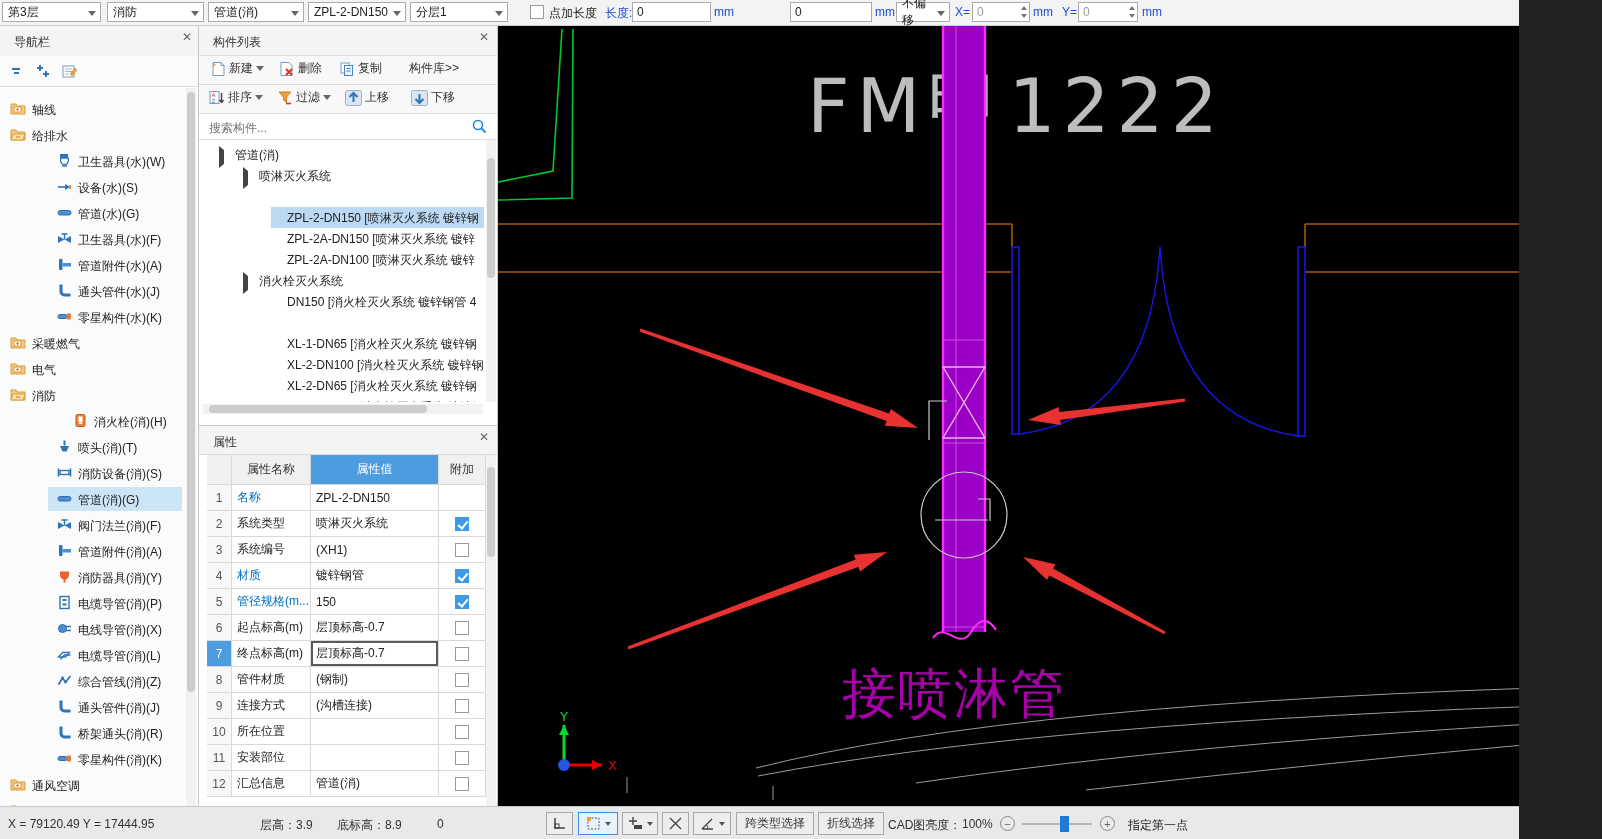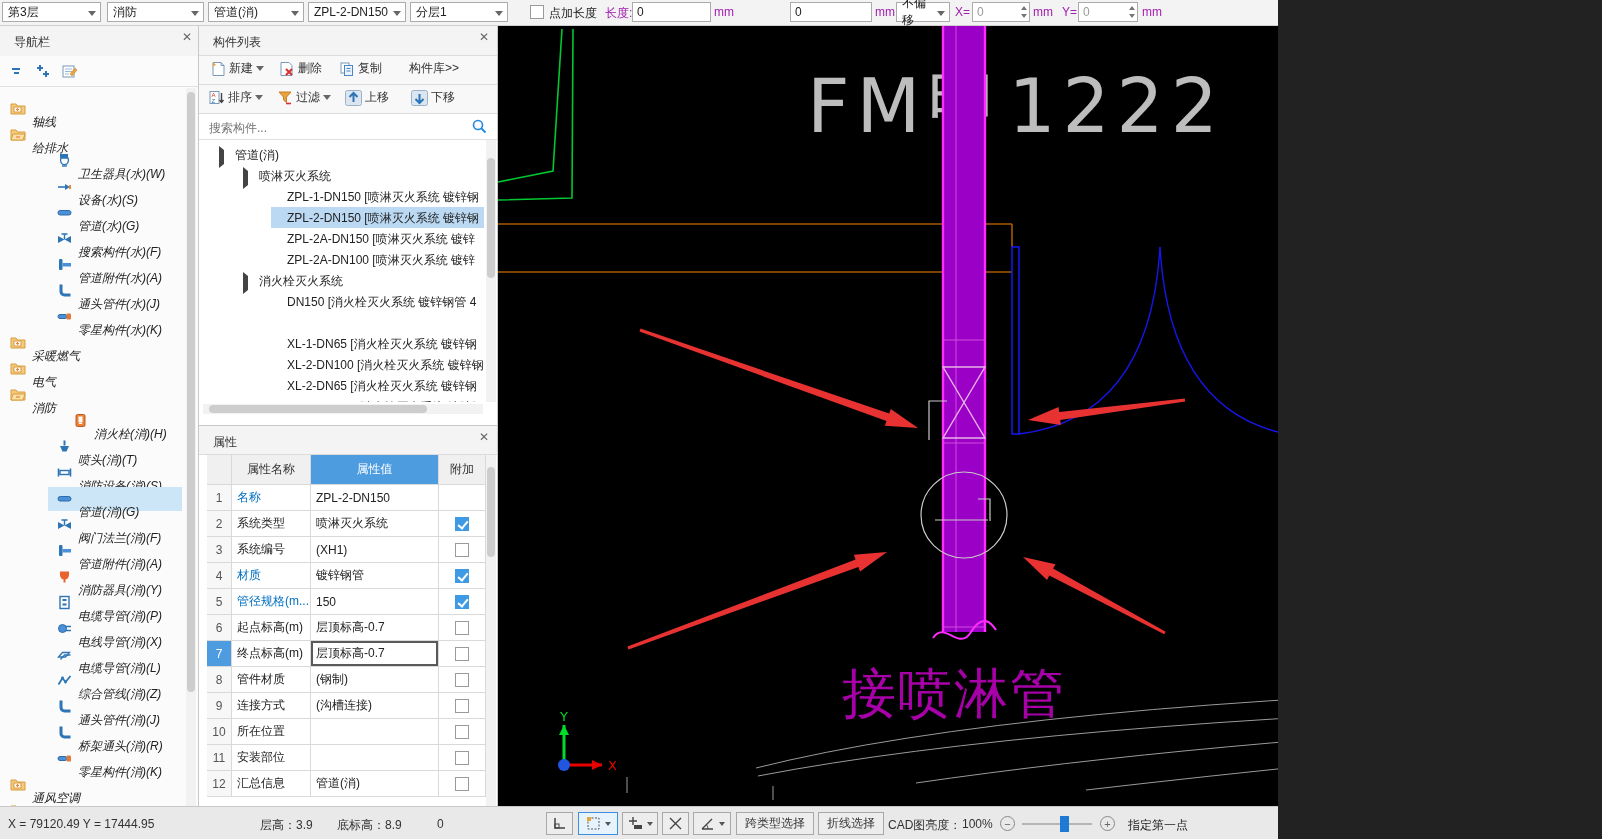--- a/index.html
+++ b/index.html
@@ -1,38 +1,38 @@
 <!DOCTYPE html>
 <html><head>
 <meta charset="utf-8">
 <style>
   html,body{margin:0;padding:0;background:#222;}
-  #root{position:relative;width:1278px;height:839px;background:#F0F0F0;overflow:hidden;
+  #root{position:relative;width:1519px;height:839px;background:#F0F0F0;overflow:hidden;
         font-family:"Liberation Sans","DejaVu Sans",sans-serif;font-size:12px;color:#222;}
   .abs{position:absolute;}
   
   #topbar{left:0;top:0;width:1602px;height:26px;background:#F3F3F3;border-bottom:1px solid #CFCFCF;box-sizing:border-box;}
   .dd{position:absolute;top:2px;height:20px;background:#fff;border:1px solid #ABABAB;box-sizing:border-box;
       display:flex;align-items:center;padding:0 14px 0 5px;cursor:default;}
   .caret{width:0;height:0;border-left:4px solid transparent;border-right:4px solid transparent;border-top:5px solid #666;}
   .dd .caret{position:absolute;right:4px;top:8px;}
   .tb-label{position:absolute;top:5px;white-space:nowrap;}
-  .tb-gray{color:#a21caf;}
+  .tb-gray{color:#1d4ed8;}
   .tb-input{position:absolute;top:2px;height:20px;background:#fff;border:1px solid #ABABAB;box-sizing:border-box;padding:0 4px;font-size:12px;font-family:inherit;color:#222;}
   .spin{position:absolute;top:3px;width:11px;height:18px;display:flex;flex-direction:column;justify-content:space-between;padding:3px 0;box-sizing:border-box;align-items:center;}
   .spin .up{width:0;height:0;border-left:3px solid transparent;border-right:3px solid transparent;border-bottom:4px solid #777;}
   .spin .dn{width:0;height:0;border-left:3px solid transparent;border-right:3px solid transparent;border-top:4px solid #777;}
   .chk{position:absolute;width:14px;height:14px;background:#fff;border:1px solid #9a9a9a;box-sizing:border-box;}
   
   .panel-title{font-size:12px;color:#333;}
   .closex{position:absolute;color:#666;font-size:12px;cursor:default;}
   #sidebar{left:0;top:26px;width:199px;height:780px;background:#FBFBFB;border-right:1px solid #C8C8C8;box-sizing:border-box;overflow:hidden;}
   #navlist .nav-row{position:absolute;left:0;width:186px;height:26px;}
   .nav-hl{position:absolute;left:48px;right:4px;top:1px;bottom:1px;background:#CDE6F7;}
-  .nav-label{position:absolute;top:18px;white-space:nowrap;font-style:italic;}
+  .nav-label{position:absolute;top:6px;white-space:nowrap;}
   .icon14{position:absolute;width:15px;height:15px;top:5px;}
   .vscroll{position:absolute;width:10px;background:#F2F2F2;}
   .vthumb{position:absolute;left:1px;width:8px;background:#CDCDCD;border-radius:4px;}
   .hscroll{position:absolute;height:10px;background:#F2F2F2;}
   .hthumb{position:absolute;top:1px;height:8px;background:#CDCDCD;border-radius:4px;}
   #comp-panel{left:199px;top:26px;width:299px;height:780px;background:#fff;border-right:1px solid #C8C8C8;box-sizing:border-box;}
   .strip{position:absolute;left:0;width:100%;background:#F4F4F4;border-bottom:1px solid #DCDCDC;box-sizing:border-box;}
   .tool-item{position:absolute;top:4px;display:flex;align-items:center;gap:3px;white-space:nowrap;color:#333;}
   .tree-row{position:absolute;left:0;width:287px;height:21px;}
   .tree-label{position:absolute;top:3px;white-space:nowrap;}
@@ -178,21 +178,21 @@
               <rect x="1" y="5.5" width="13" height="4.5" rx="2.2" fill="#4A90D9" stroke="#2E6DA8"></rect>
             </svg></span>
           <span class="nav-label" style="left:78px">管道(水)(G)</span>
         </div>
         <div class="nav-row" style="top: 138px;">
           <span class="icon14" style="left:57px"><svg width="15" height="15">
               <path d="M1,5 L7.5,8.5 L1,12 Z" fill="#2E75B6"></path>
               <path d="M14,5 L7.5,8.5 L14,12 Z" fill="#2E75B6"></path>
               <path d="M7.5,8.5 V3 M4.5,3 h6" stroke="#2E75B6" stroke-width="1.4"></path>
             </svg></span>
-          <span class="nav-label" style="left:78px">搜索构件(水)(F)</span>
+          <span class="nav-label" style="left:78px">卫生器具(水)(F)</span>
         </div>
         <div class="nav-row" style="top: 164px;">
           <span class="icon14" style="left:57px"><svg width="15" height="15">
               <rect x="2" y="2" width="3.5" height="11" rx="1" fill="#2E75B6"></rect>
               <rect x="5.5" y="6" width="8.5" height="3.5" fill="#4A90D9"></rect>
             </svg></span>
           <span class="nav-label" style="left:78px">管道附件(水)(A)</span>
         </div>
         <div class="nav-row" style="top: 190px;">
           <span class="icon14" style="left:57px"><svg width="15" height="15">
@@ -445,23 +445,20 @@
       </span>
     </div>
     <div id="comp-tree" class="abs" style="left:0;top:114px;width:287px;height:262px;overflow:hidden;">
         <div class="tree-row" style="top: 4px;">
           <span class="abs" style="left:20px;top:6px;"><span class="tri open"></span></span>
           <span class="tree-label" style="left:36px">管道(消)</span>
         </div>
         <div class="tree-row" style="top: 25px;">
           <span class="abs" style="left:44px;top:6px;"><span class="tri open"></span></span>
           <span class="tree-label" style="left:60px">喷淋灭火系统</span>
-        </div>
-        <div class="tree-row" style="top: 46px;">
-          <span class="tree-label" style="left:88px">ZPL-1-DN150 [喷淋灭火系统 镀锌钢</span>
         </div>
         <div class="tree-row" style="top: 67px;">
           <div class="tree-hl" style="left:72px;right:2px;"></div>
           <span class="tree-label" style="left:88px">ZPL-2-DN150 [喷淋灭火系统 镀锌钢</span>
         </div>
         <div class="tree-row" style="top: 88px;">
           <span class="tree-label" style="left:88px">ZPL-2A-DN150 [喷淋灭火系统 镀锌</span>
         </div>
         <div class="tree-row" style="top: 109px;">
           <span class="tree-label" style="left:88px">ZPL-2A-DN100 [喷淋灭火系统 镀锌</span>

